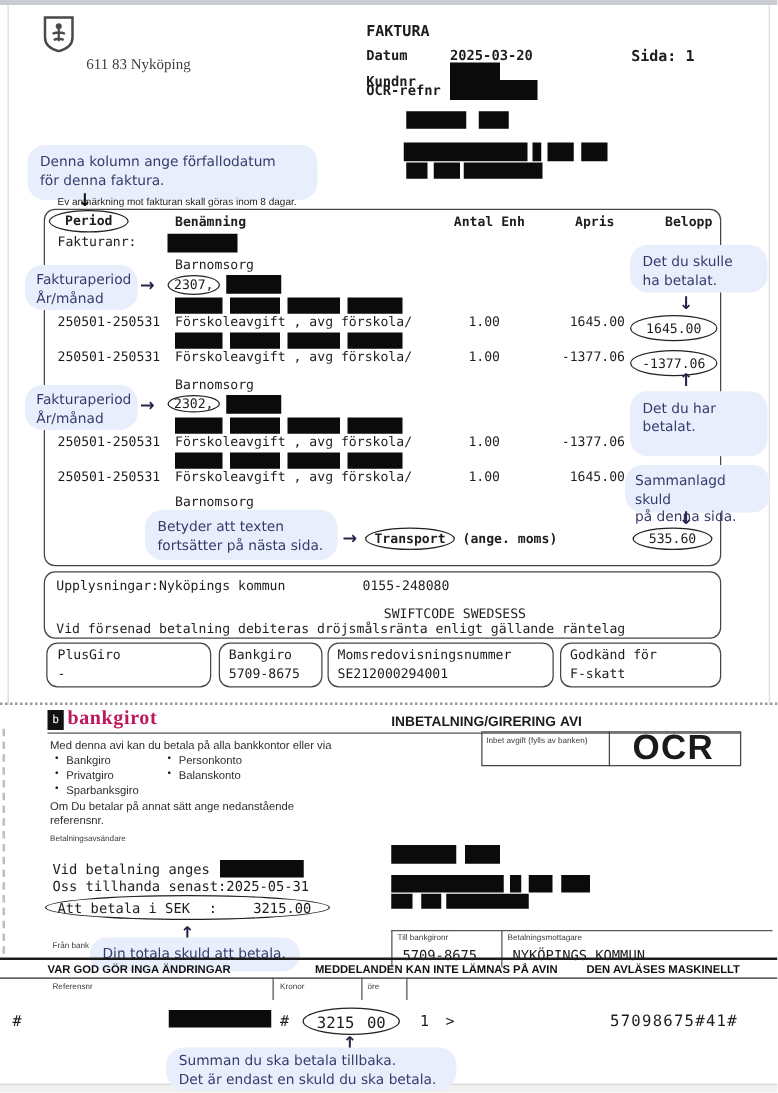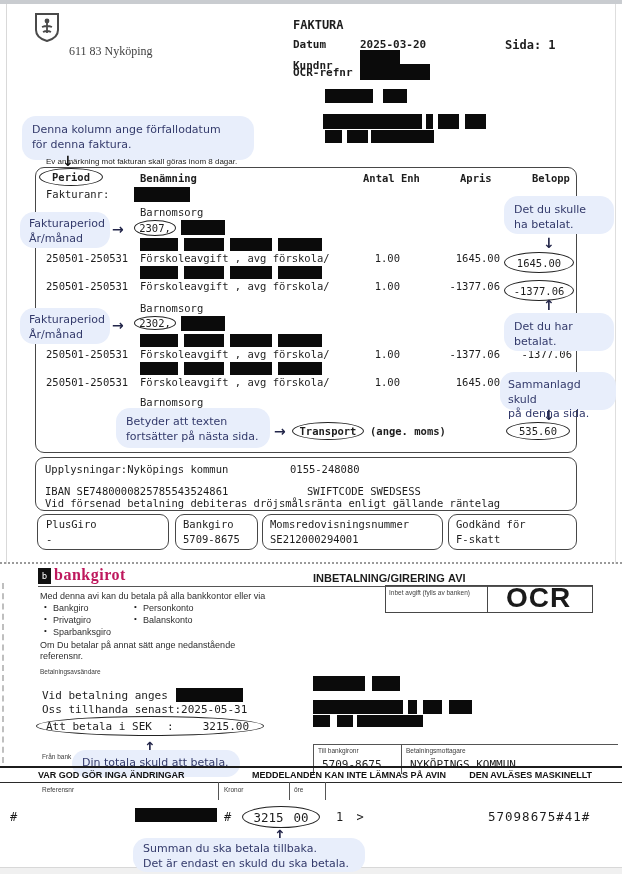--- a/index.html
+++ b/index.html
@@ -181,36 +181,35 @@
     <span>Betyder att texten</span>
     <span>fortsätter på nästa sida.</span>
   </div>
 
   <div class="callout" style="left:504px;top:196px;width:110px;height:38px;">
     <span>Det du skulle</span>
     <span>ha betalat.</span>
   </div>
   <span class="arrow" style="left:543px;top:236px;">↓</span>
   <span class="arrow" style="left:543px;top:298px;">↑</span>
-  <div class="callout" style="left:504px;top:313px;width:110px;height:38px;">
+  <div class="callout" style="left:504px;top:313px;width:110px;height:52px;">
     <span>Det du har</span>
     <span>betalat.</span>
   </div>
   <div class="callout" style="left:500px;top:372px;width:116px;height:38px;padding:6px 8px;">
     <span>Sammanlagd skuld</span>
     <span>på denna sida.</span>
   </div>
   <span class="arrow" style="left:543px;top:408px;">↓</span>
 
   <div class="obox" style="left:35px;top:457px;width:542px;height:54px;"></div>
   <div class="abs mono doc10" style="left:45px;top:463px;">
     <span>Upplysningar:</span><span>Nyköpings kommun</span>
   </div>
   <div class="abs mono doc10" style="left:290px;top:463px;">0155-248080</div>
-  <div class="abs mono doc10" style="left:45px;top:485px;">IBAN SE7480000825785543524861</div>
   <div class="abs mono doc10" style="left:307px;top:485px;">SWIFTCODE SWEDSESS</div>
   <div class="abs mono doc10" style="left:45px;top:497px;">Vid försenad betalning debiteras dröjsmålsränta enligt gällande räntelag</div>
 
   <div class="obox" style="left:37px;top:514px;width:132px;height:36px;"></div>
   <div class="abs mono doc10" style="left:46px;top:518px;">PlusGiro</div>
   <div class="abs mono doc10" style="left:46px;top:533px;">-</div>
   <div class="obox" style="left:175px;top:514px;width:83px;height:36px;"></div>
   <div class="abs mono doc10" style="left:183px;top:518px;">Bankgiro</div>
   <div class="abs mono doc10" style="left:183px;top:533px;">5709-8675</div>
   <div class="obox" style="left:262px;top:514px;width:181px;height:36px;"></div>

